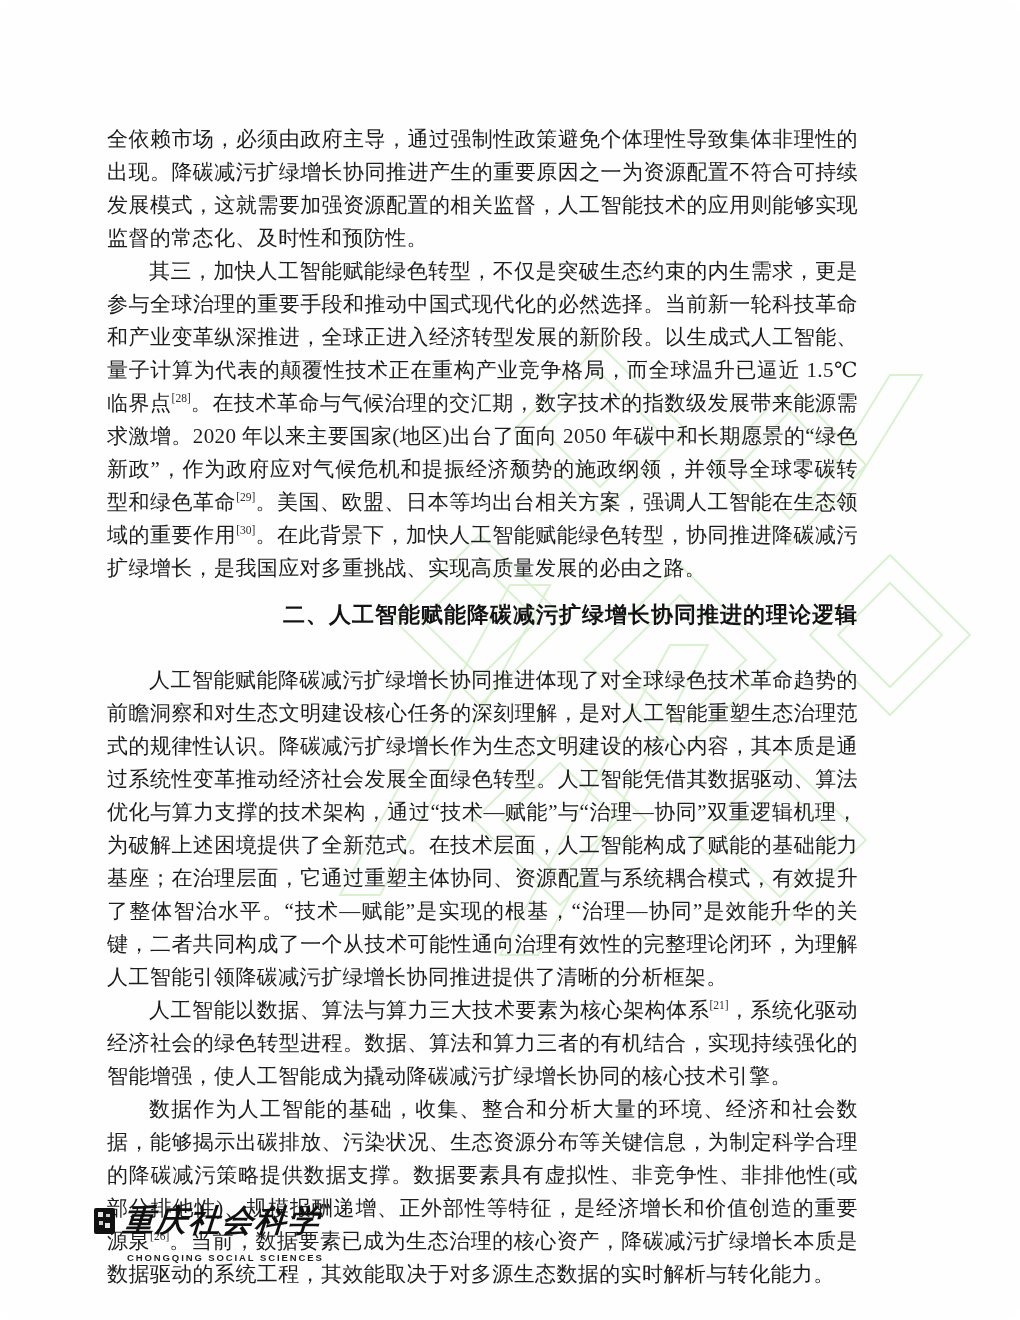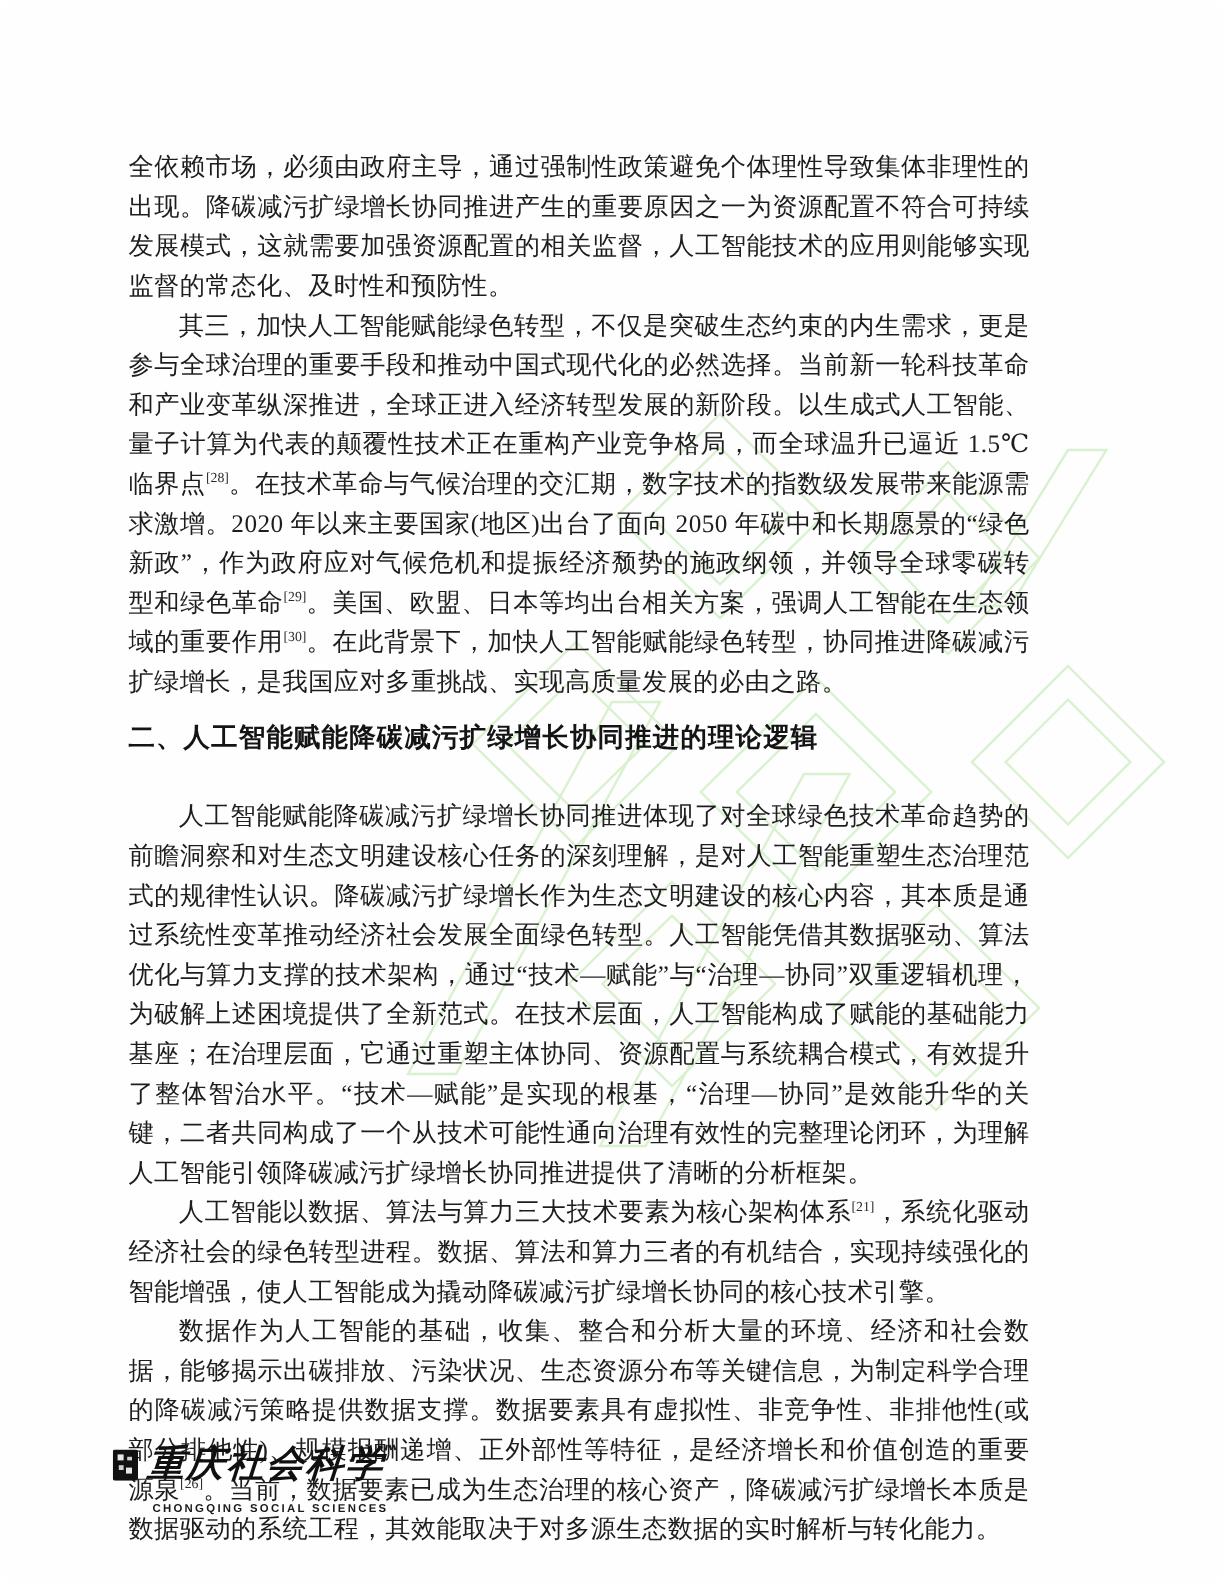--- a/index.html
+++ b/index.html
@@ -20,21 +20,21 @@
   .para{margin:0;}
   .para.indent{text-indent:2em;}
   .para sup{
     font-size:11.5px;line-height:0;vertical-align:super;
     letter-spacing:0;color:#2a2a2a;
   }
   .section-heading{
     margin:13px 0 33px 0;
     font-family:"Liberation Sans","DejaVu Sans",sans-serif;
     font-weight:bold;font-size:22px;line-height:33px;
-    text-align:left;color:#141414;letter-spacing:1px;
+    text-align:right;color:#141414;letter-spacing:1px;
   }
   .subsection-heading{
     margin:0;text-indent:2em;font-style:italic;
     font-family:"Liberation Serif","DejaVu Serif",serif;
     font-size:21px;line-height:33px;color:#1d1d1d;letter-spacing:1.5px;
   }
   
   .journal-logo{position:absolute;left:94px;top:1203px;z-index:1;display:flex;align-items:flex-start;}
   .seal{width:21px;height:26px;margin-top:5px;flex:0 0 auto;}
   .logo-text{margin-left:8px;display:flex;flex-direction:column;}

